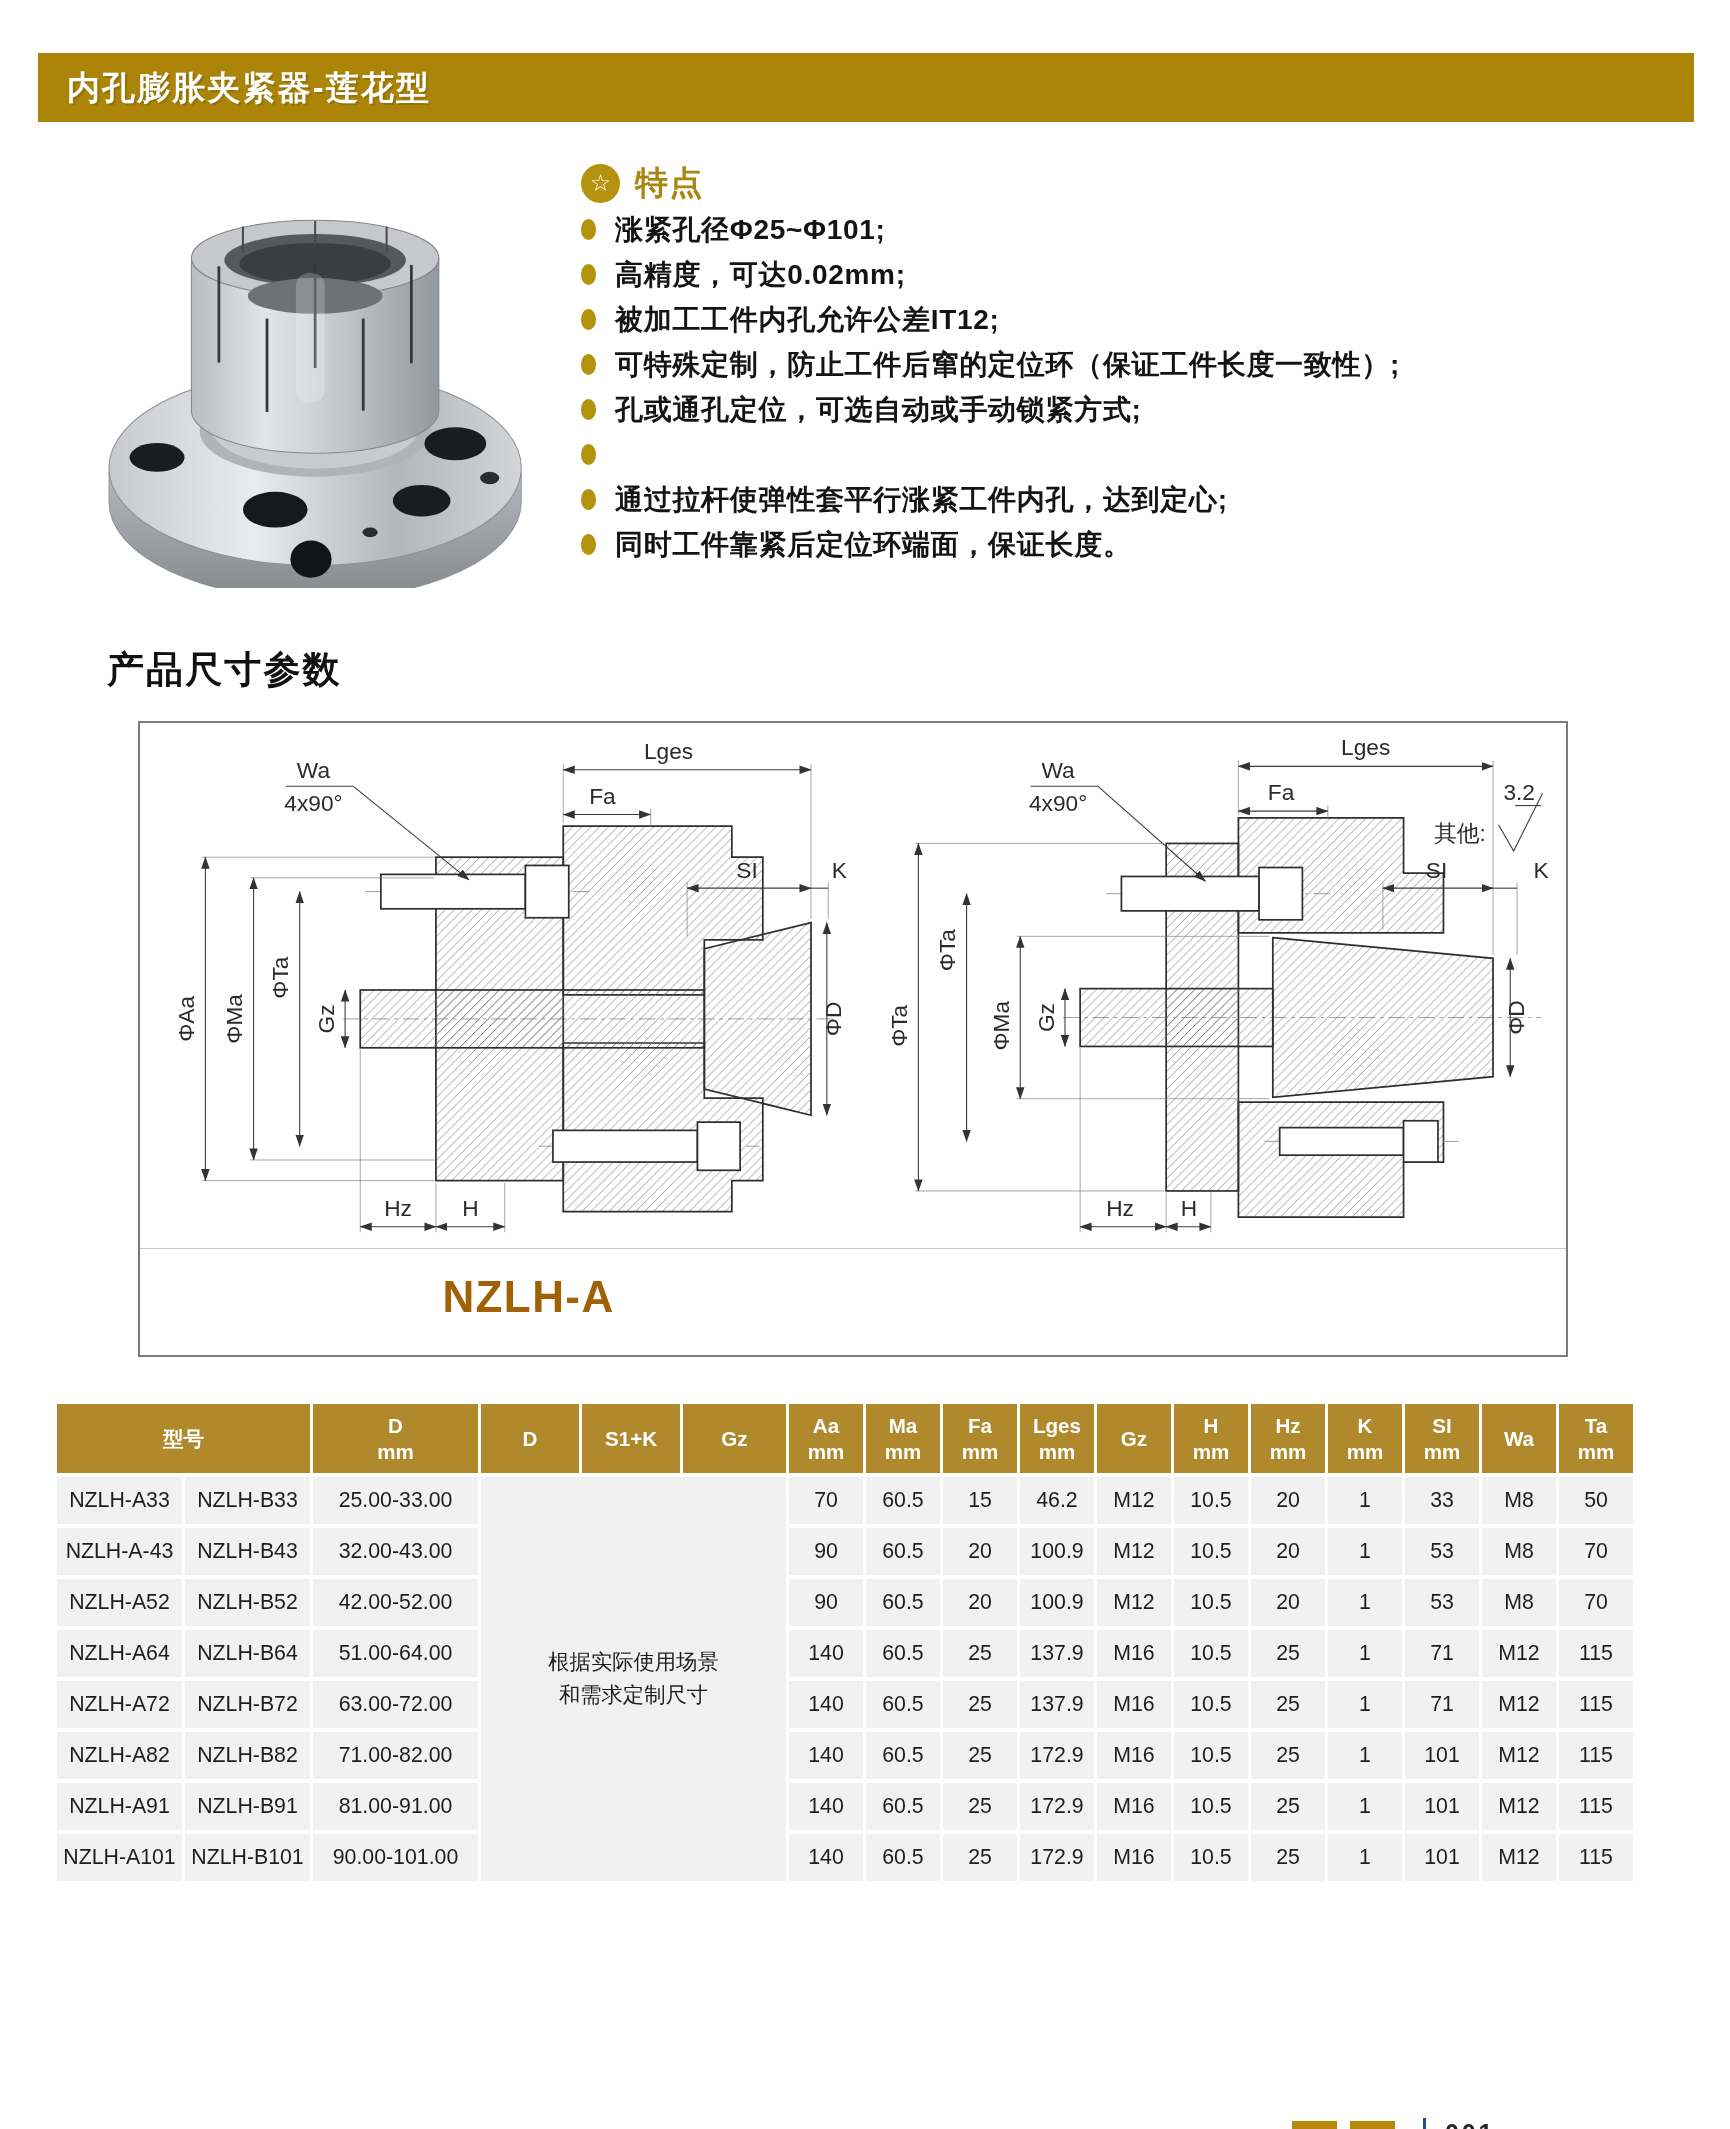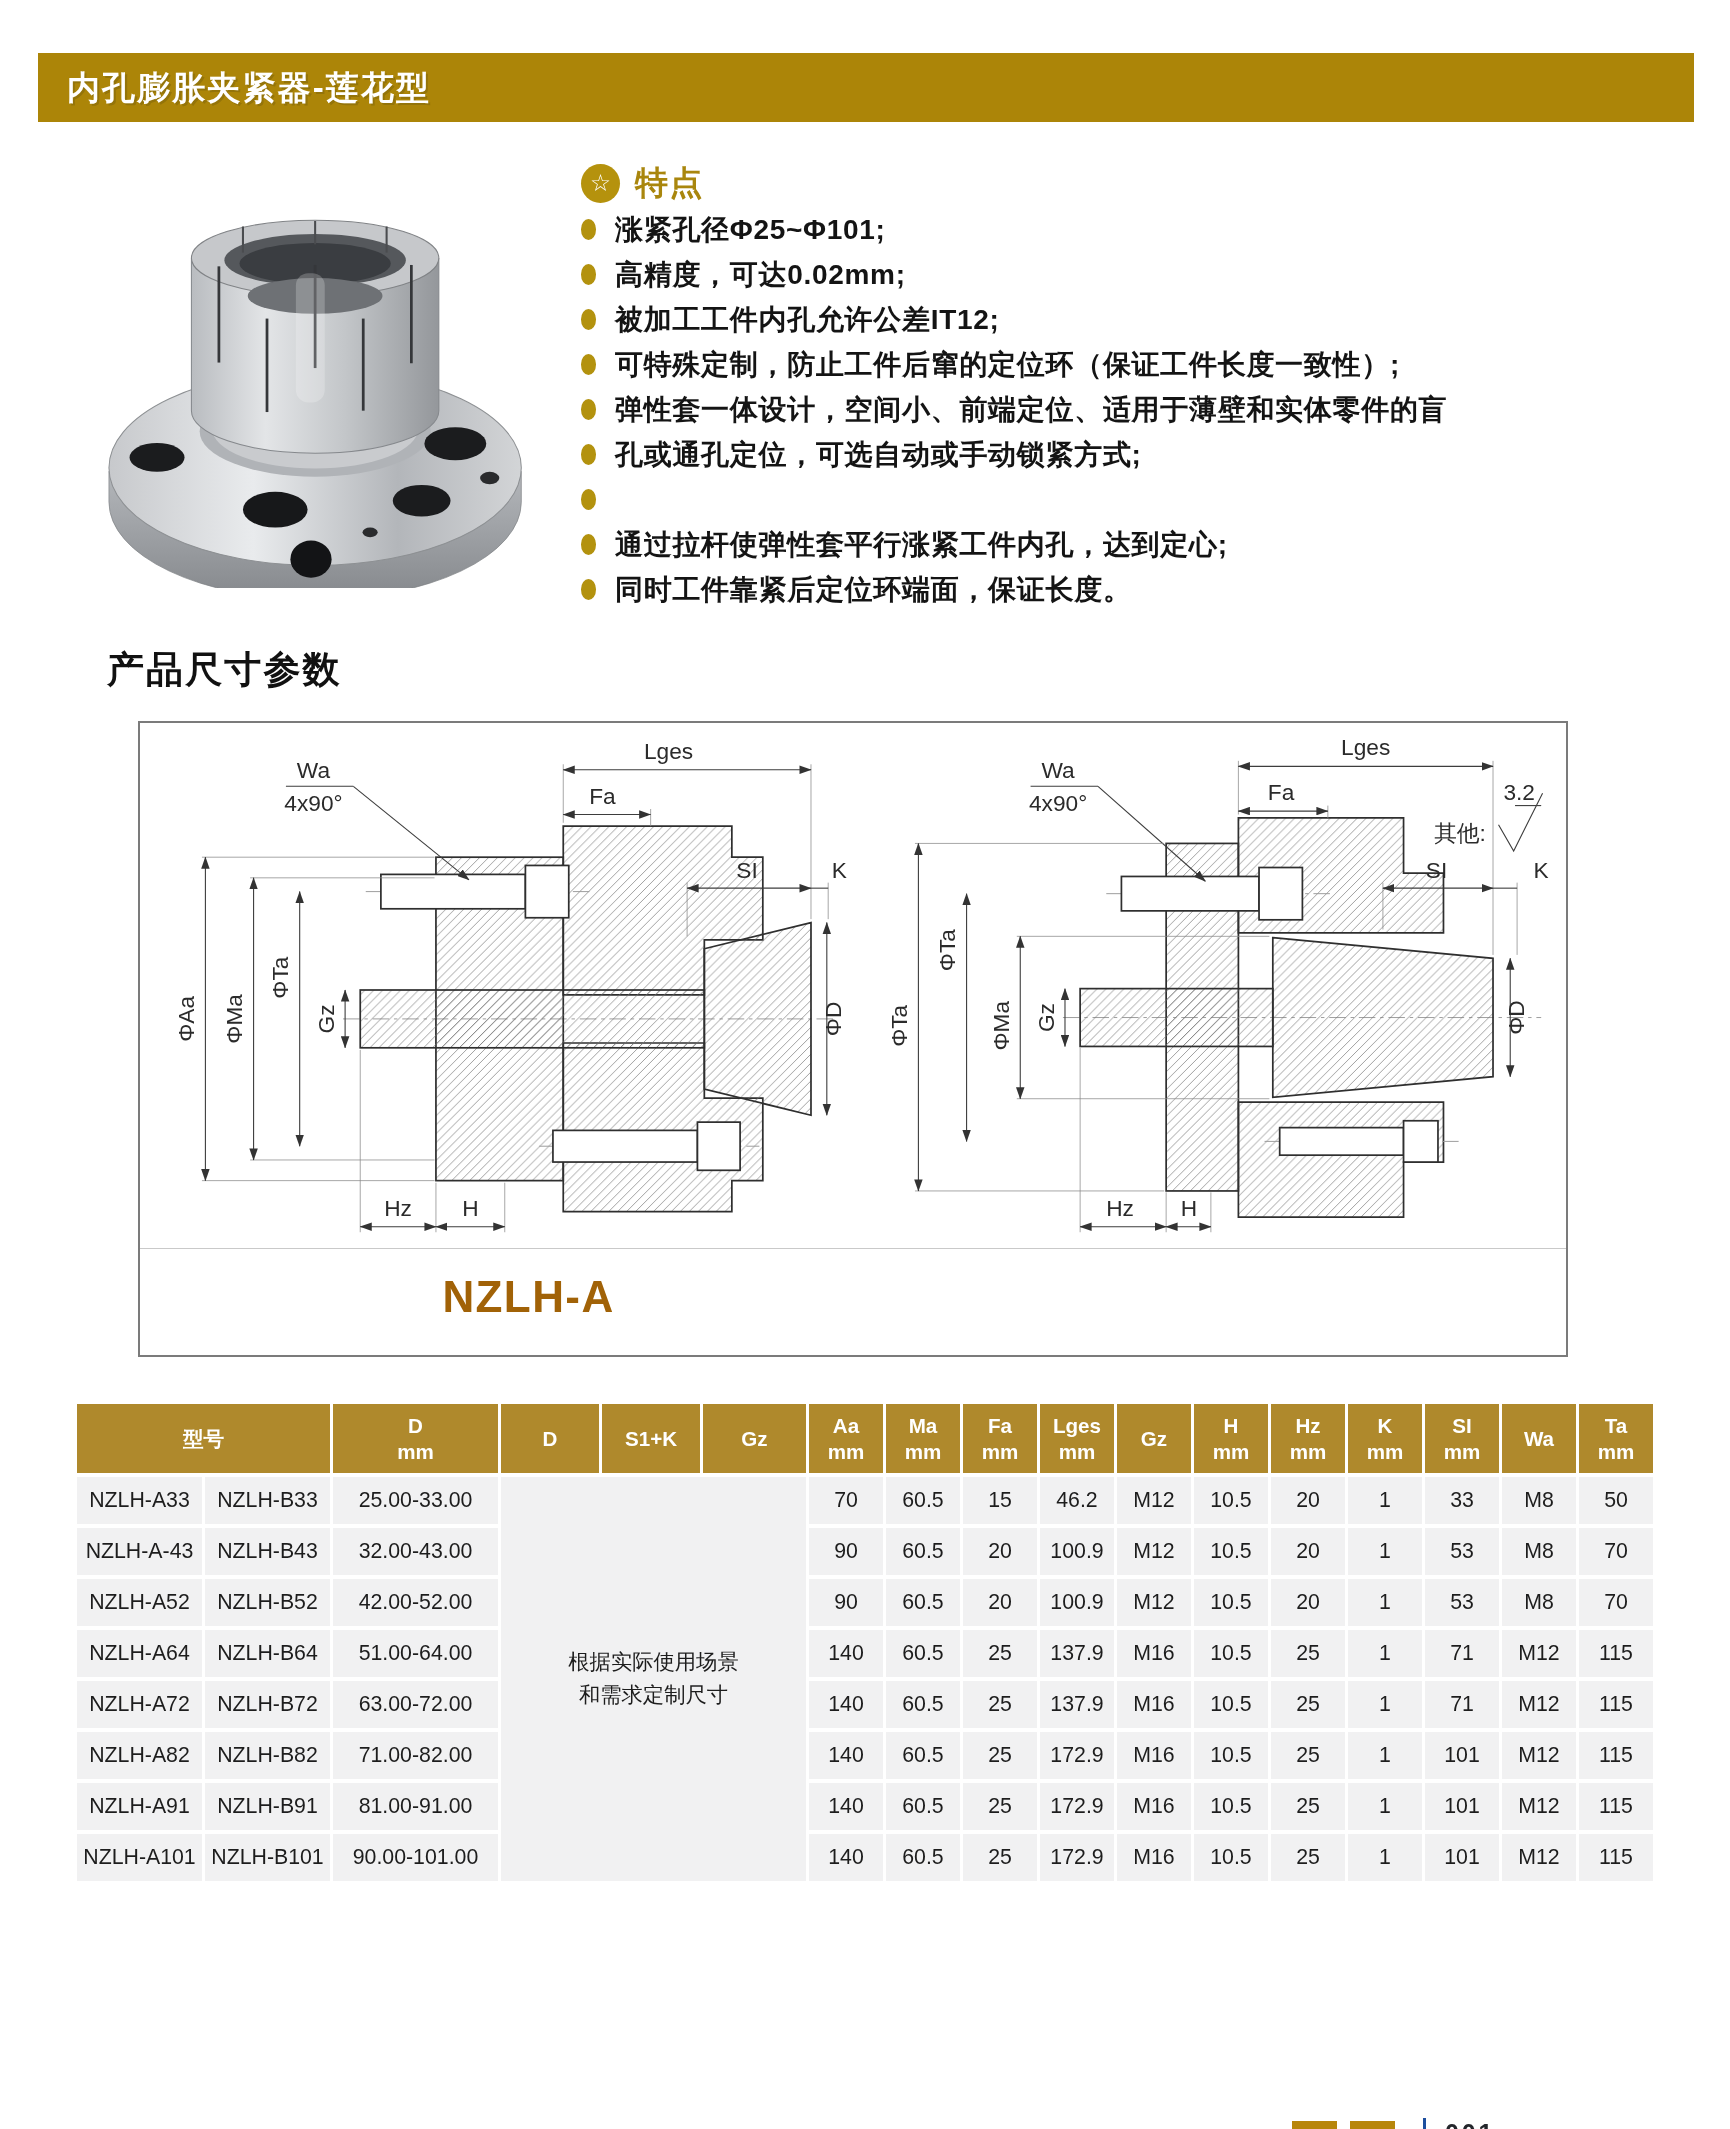--- a/index.html
+++ b/index.html
@@ -42,21 +42,21 @@
   .cap-b{left:936px;}
   svg text{font-family:"Liberation Sans","DejaVu Sans",sans-serif;fill:#2b2b2b;font-size:33px;}
   .part{fill:url(#hA);stroke:#2f2f2f;stroke-width:2.5;}
   .partB{fill:url(#hB);stroke:#2f2f2f;stroke-width:2.5;}
   .solid{fill:#ffffff;stroke:#2f2f2f;stroke-width:2.5;}
   .dim{stroke:#3d3d3d;stroke-width:1.6;fill:none;}
   .ext{stroke:#8a8a8a;stroke-width:1.1;fill:none;}
   .cline{stroke:#9a9a9a;stroke-width:1.4;stroke-dasharray:24 7 5 7;fill:none;}
 
   
-  .spec-table{position:absolute;left:74px;top:1400px;width:1531px;
+  .spec-table{position:absolute;left:54px;top:1400px;width:1531px;
               border-collapse:separate;border-spacing:3.4px 4.1px;table-layout:fixed;}
   .spec-table th{background:#AF892C;color:#ffffff;font-weight:bold;font-size:20.6px;
                  height:69px;text-align:center;vertical-align:middle;line-height:1.25;padding:0;}
   .spec-table td{background:#F1F1F2;height:47px;text-align:center;vertical-align:middle;
                  font-size:21.3px;color:#1d1d1d;padding:0;overflow:hidden;}
   .note-cell{font-size:23px;color:#2a2a2a;line-height:1.55;}
 
   
   .footer-strip{position:absolute;left:1156px;top:2118px;width:550px;height:11.7px;overflow:hidden;}
   .footer-gray{position:absolute;left:0;top:1.4px;font-size:20.6px;color:#c3c8d1;letter-spacing:5.5px;white-space:nowrap;}
@@ -150,24 +150,20 @@
         <div class="feature-item">
           <span class="bullet"></span>
           <span class="feature-text">被加工工件内孔允许公差IT12;</span>
         </div>
         <div class="feature-item">
           <span class="bullet"></span>
           <span class="feature-text">可特殊定制，防止工件后窜的定位环（保证工件长度一致性）;</span>
         </div>
         <div class="feature-item">
           <span class="bullet"></span>
-          <span class="feature-text">弹性套一体设计，空间小、前端定位、适用于薄壁和实体零件的盲</span>
-        </div>
-        <div class="feature-item">
-          <span class="bullet"></span>
           <span class="feature-text">孔或通孔定位，可选自动或手动锁紧方式;</span>
         </div>
         <div class="feature-item">
           <span class="bullet"></span>
         </div>
         <div class="feature-item">
           <span class="bullet"></span>
           <span class="feature-text">通过拉杆使弹性套平行涨紧工件内孔，达到定心;</span>
         </div>
         <div class="feature-item">

